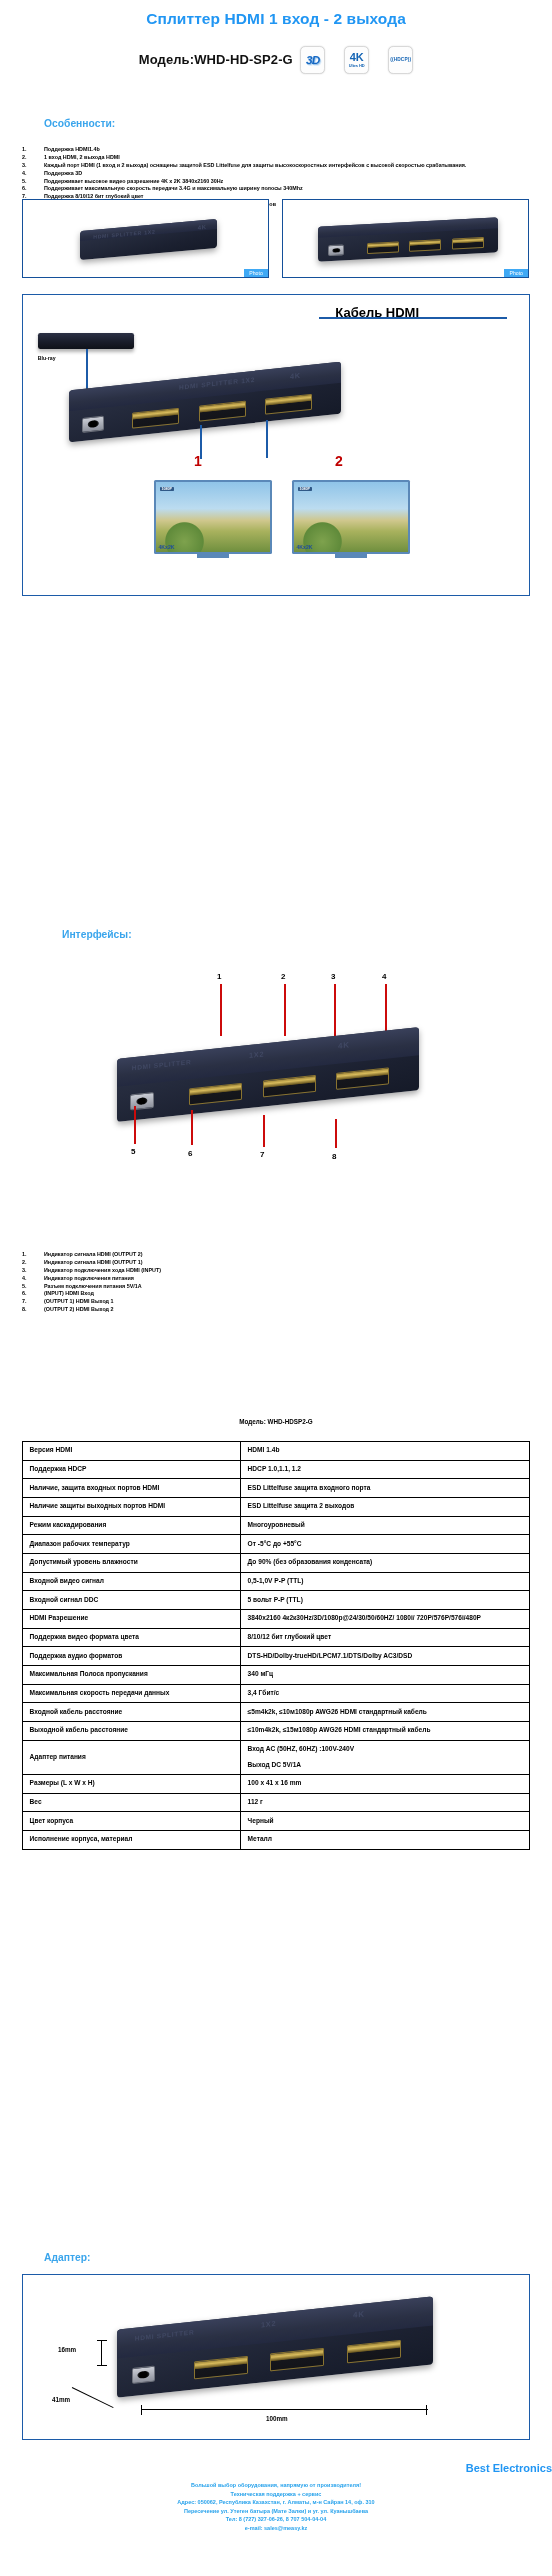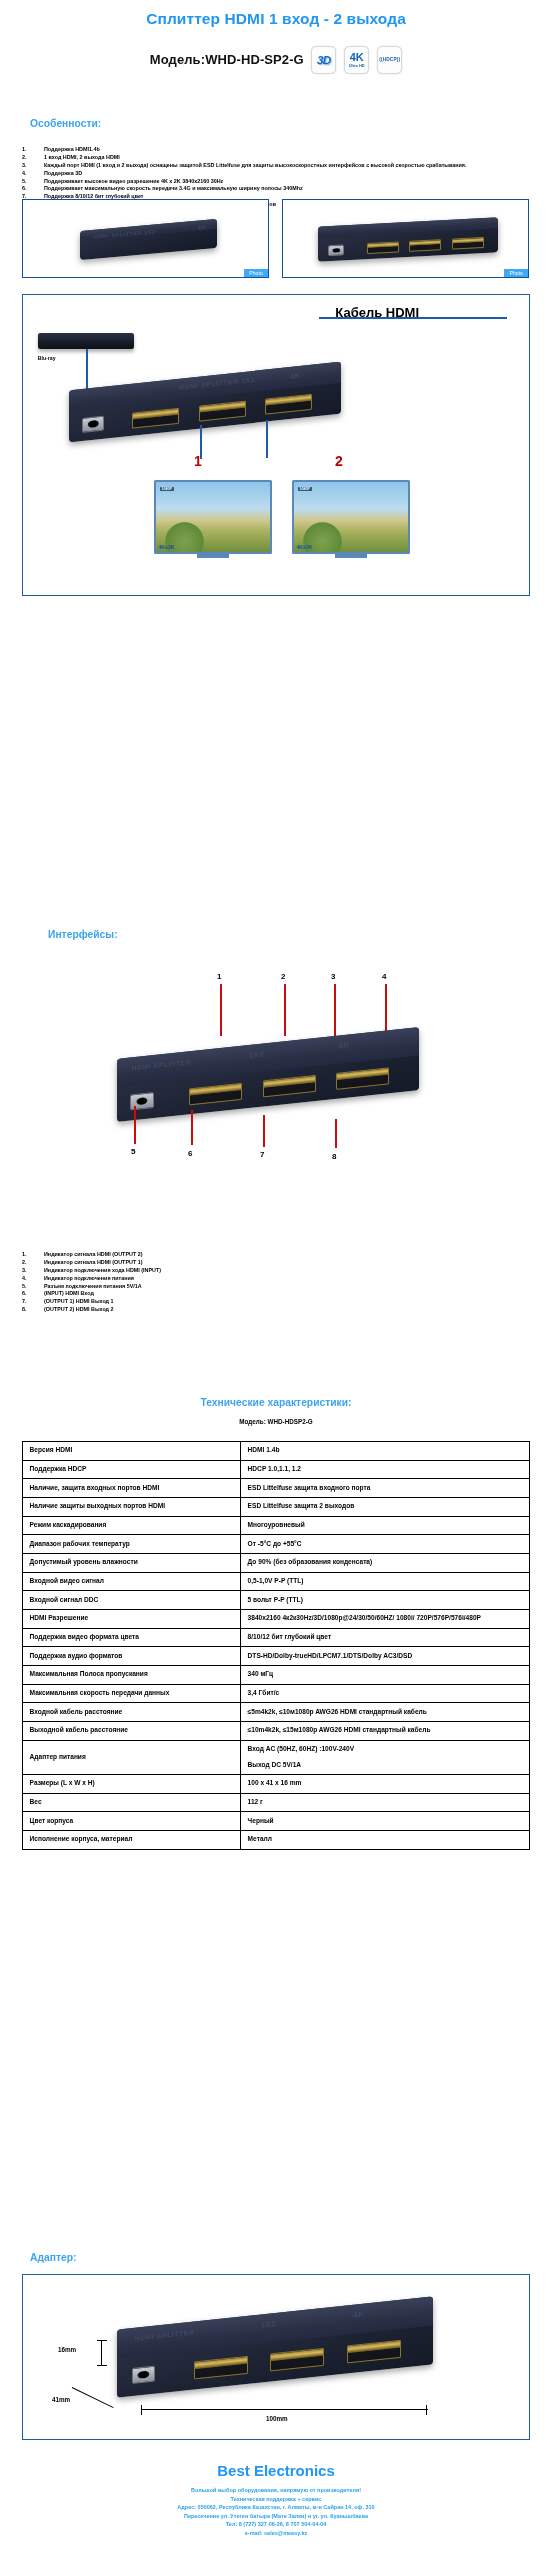--- a/index.html
+++ b/index.html
@@ -23,40 +23,40 @@
     font-weight: bold;
     padding-top: 10.3px;
     letter-spacing: 0.1px;
   }
   .model-row {
     display:flex; align-items:center; justify-content:center;
     gap: 7.4px;
     margin-top: 17.7px;
   }
   .model-text { font-size:13px; font-weight:bold; color:#111; letter-spacing:0.1px; }
-  .badges { display:flex; gap:8px; align-items:center; }
+  .badges { display:flex; gap:19px; align-items:center; }
   .badge {
     width:25px; height:28px; border-radius:5.2px;
     background:#fdfdfd; border:0.7px solid #d8d8d8;
     display:flex; flex-direction:column; align-items:center; justify-content:center;
     box-shadow: 0 0 1.5px rgba(0,0,0,.18);
   }
   .badge-3d {
     font-size:11.8px; font-weight:bold; font-style:italic;
     color:#1769c4;
     text-shadow: 0.7px 0.7px 0 #9cc4e8, 1.5px 1.5px 0 #dfeefb;
     letter-spacing:-0.7px;
   }
   .badge-4k-main { font-size:11px; font-weight:bold; color:#1464b4; line-height:1; }
   .badge-4k-sub { font-size:4px; font-weight:bold; color:#1464b4; margin-top:0.7px; }
   .badge-hdcp { font-size:4.8px; font-weight:bold; color:#1464b4; letter-spacing:0.1px; }
 
   .section-head {
     color:#3aa5ec; font-size:10.3px; font-weight:bold;
-    margin-left:8px;
+    margin-left:22px;
   }
   .section-head.center { margin-left:0; text-align:center; }
 
   
   ol.numlist { margin:0; padding:0; list-style:none; }
   ol.numlist li {
     font-size:5.4px; font-weight:bold; line-height:1.46;
     display:flex; color:#000;
   }
   ol.numlist li .idx { width:22px; flex:0 0 22px; }
@@ -168,21 +168,21 @@
   .dim-head { position:absolute; left:22px; top:2252px; }
   .dim-panel {
     position:absolute; left:22px; top:2274px; width:508px; height:166px;
     border:1.5px solid #1c5ba8; background:#fff;
   }
   .dim-line { position:absolute; background:#000; }
   .dim-text { position:absolute; font-size:6.3px; font-weight:bold; color:#000; }
 
   
   .footer { position:absolute; left:0; right:0; top:2462px; text-align:center; }
-  .footer-brand { color:#2196f3; font-size:15px; font-weight:bold; }
+  .footer-brand { color:#2196f3; font-size:11px; font-weight:bold;text-align:right; }
   .footer-lines { margin-top:7.4px; }
   .footer-lines div {
     color:#29a3ec; font-size:5.5px; font-weight:bold; line-height:1.55;
   }
 </style>
 </head>
 <body>
 
 <div class="page">
 
@@ -374,21 +374,20 @@
       <li>
         <span class="idx">7.</span>
         <span class="txt">(OUTPUT 1) HDMI Выход 1</span>
       </li>
       <li>
         <span class="idx">8.</span>
         <span class="txt">(OUTPUT 2) HDMI Выход 2</span>
       </li>
     </ol>
 
-  <div class="section-head center" style="position:absolute; left:0; right:0; top:1397px;">Технические характеристики:</div>
   <div class="spec-model">Модель: WHD-HDSP2-G</div>
 
   <table class="spec">
     <tbody id="spec-body">
         <tr>
           <td class="k">Версия HDMI</td>
           <td class="v"><span>HDMI 1.4b</span></td>
         </tr>
         <tr>
           <td class="k">Поддержка HDCP</td>

